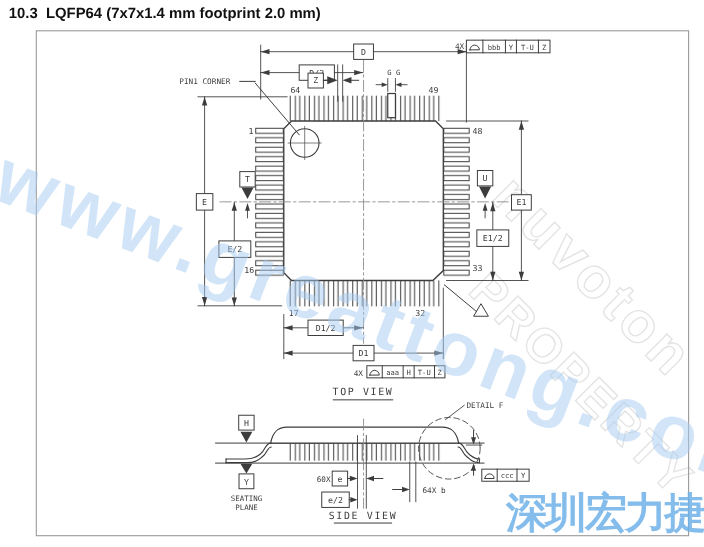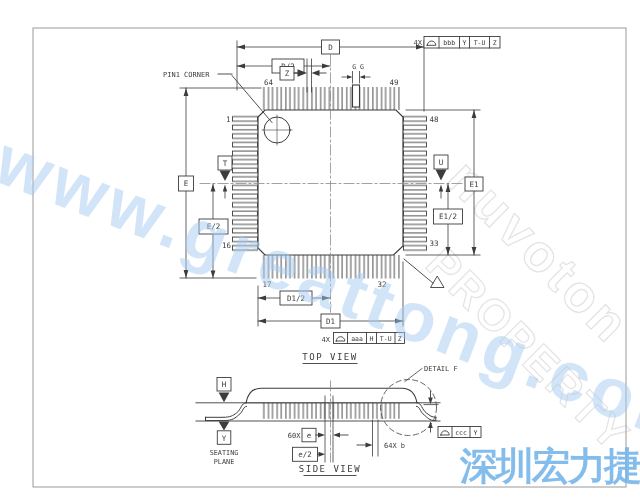--- a/index.html
+++ b/index.html
@@ -20,20 +20,21 @@
     color:rgba(166,203,242,0.50);}
   .wm-cjk{left:460px;top:441px;font-family:"DejaVu Sans",sans-serif;font-weight:bold;
     font-size:38px;letter-spacing:-2px;color:rgba(110,176,233,0.85);text-align:center;}
   svg text{fill:#3c3c3c;font-family:"DejaVu Sans Mono",monospace;}
 </style>
 </head>
 <body>
 
 <div class="page">
 
+  <h1 class="title">10.3  LQFP64 (7x7x1.4 mm footprint 2.0 mm)</h1>
 
   <div class="wm wm-nuvoton">nuvoton</div>
   <div class="wm wm-property">PROPERTY</div>
 
   <svg class="drawing" viewBox="0 0 640 497" xmlns="http://www.w3.org/2000/svg">
     <defs>
       <pattern id="pinV" patternUnits="userSpaceOnUse" x="261.8" y="0" width="8.7" height="60">
         <rect x="2" y="-2" width="4.7" height="64" fill="#ffffff" stroke="#3c3c3c" stroke-width="0.9"></rect>
       </pattern>
       <pattern id="pinHL" patternUnits="userSpaceOnUse" x="232" y="114.6" width="26" height="8.6">

